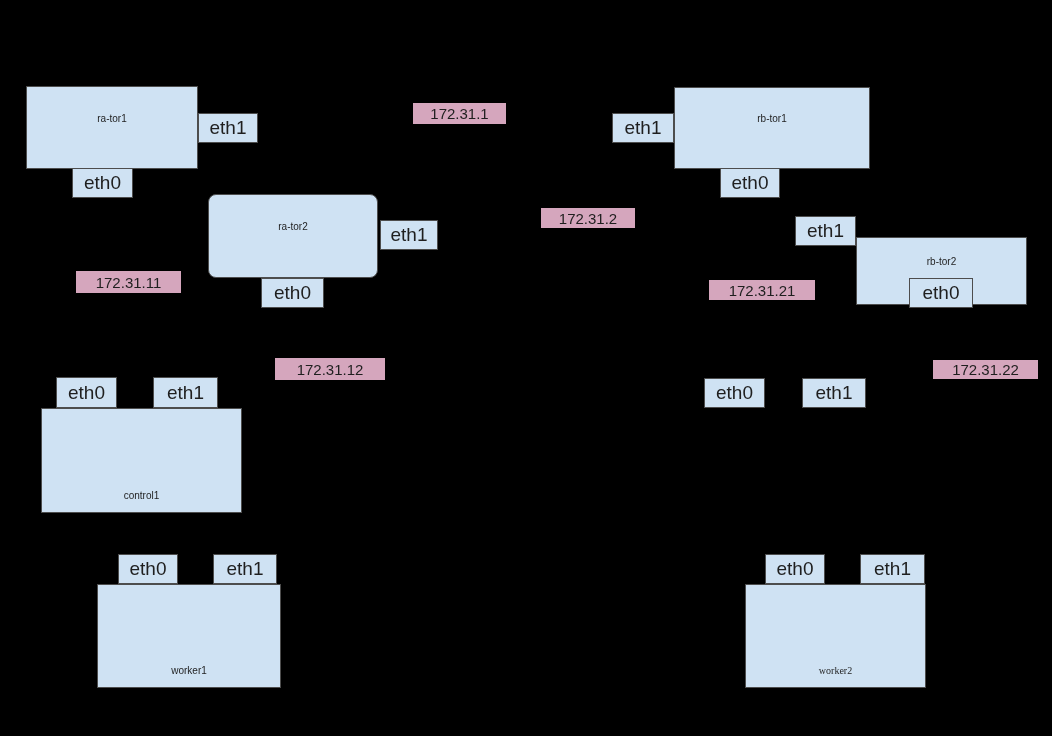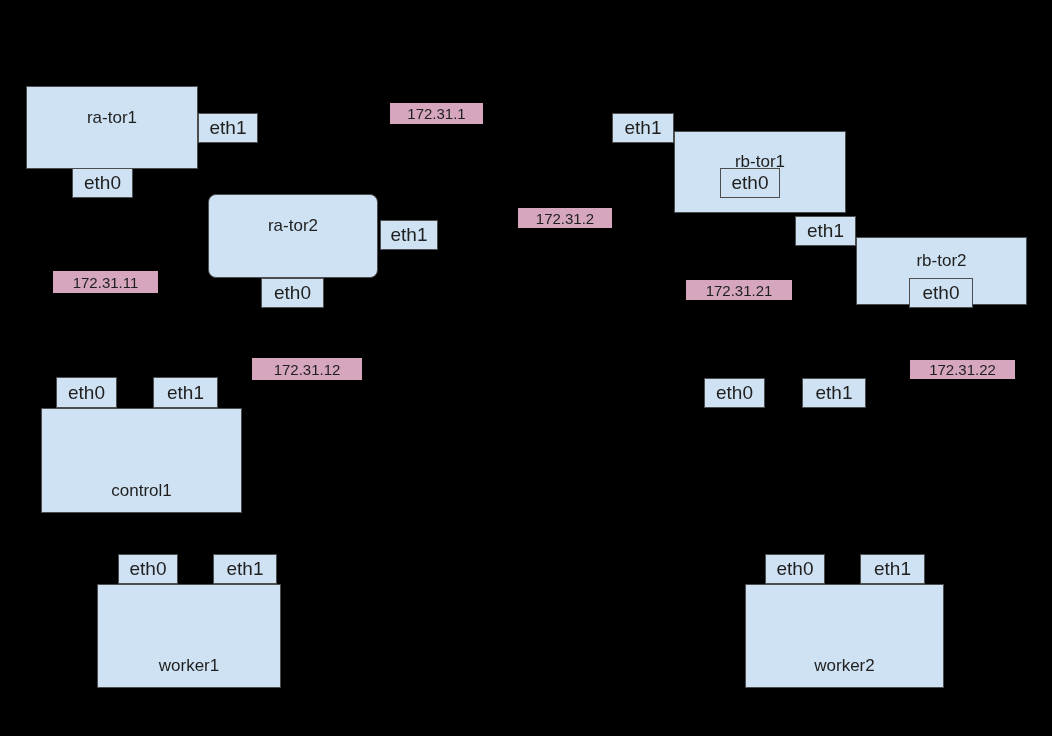--- a/index.html
+++ b/index.html
@@ -14,21 +14,21 @@
     background: var(--bg, #000);
     font-family: "Liberation Sans", sans-serif;
     overflow: hidden;
   }
   .node {
     position: absolute;
     box-sizing: border-box;
     background: var(--node-fill, #cfe2f3);
     border: 1px solid var(--node-border, #4d4d4d);
     color: var(--text, #1f1f1f);
-    font-size: 17px;
+    font-size: 10px;
     z-index: 1;
   }
   .node .node-label {
     position: absolute;
     left: 0;
     right: 0;
     text-align: center;
     white-space: nowrap;
   }
   .node.label-middle .node-label {
@@ -55,45 +55,46 @@
     position: absolute;
     box-sizing: border-box;
     background: var(--ip-fill, #d5a6bd);
     color: var(--text, #1f1f1f);
     font-size: 15px;
     display: flex;
     align-items: center;
     justify-content: center;
     white-space: nowrap;
     z-index: 3;
+    margin-left: 23px;
   }
 </style>
 </head>
 <body>
 
 <div class="canvas">
     <div class="node label-middle" style="left: 26px; top: 86px; width: 172px; height: 83px;">
       <span class="node-label">ra-tor1</span>
     </div>
     <div class="node label-middle" style="left: 208px; top: 194px; width: 170px; height: 84px; border-radius: 8px;">
       <span class="node-label">ra-tor2</span>
     </div>
-    <div class="node label-middle" style="left: 674px; top: 87px; width: 172px; height: 82px; margin-top: 44px;">
+    <div class="node label-middle" style="left: 674px; top: 87px; width: 196px; height: 82px;">
       <span class="node-label">rb-tor1</span>
     </div>
     <div class="node label-middle" style="left: 856px; top: 193px; width: 171px; height: 68px; margin-top: 44px;">
       <span class="node-label">rb-tor2</span>
     </div>
     <div class="node label-bottom" style="left: 41px; top: 408px; width: 201px; height: 105px; padding-left: 32px;">
       <span class="node-label">control1</span>
     </div>
     <div class="node label-bottom" style="left: 97px; top: 584px; width: 184px; height: 104px;">
       <span class="node-label">worker1</span>
     </div>
-    <div class="node label-bottom" style="left: 745px; top: 584px; width: 199px; height: 104px;">
+    <div class="node label-bottom" style="left: 745px; top: 584px; width: 181px; height: 104px; font-family: Liberation Serif, serif;">
       <span class="node-label">worker2</span>
     </div>
     <div class="port" style="left: 198px; top: 113px; width: 60px; height: 30px;">eth1</div>
     <div class="port" style="left: 72px; top: 168px; width: 61px; height: 30px;">eth0</div>
     <div class="port" style="left: 380px; top: 220px; width: 58px; height: 30px;">eth1</div>
     <div class="port" style="left: 261px; top: 278px; width: 63px; height: 30px;">eth0</div>
     <div class="port" style="left: 612px; top: 113px; width: 62px; height: 30px;">eth1</div>
     <div class="port" style="left: 720px; top: 168px; width: 60px; height: 30px;">eth0</div>
     <div class="port" style="left: 795px; top: 216px; width: 61px; height: 30px;">eth1</div>
     <div class="port" style="left: 909px; top: 278px; width: 64px; height: 30px;">eth0</div>

